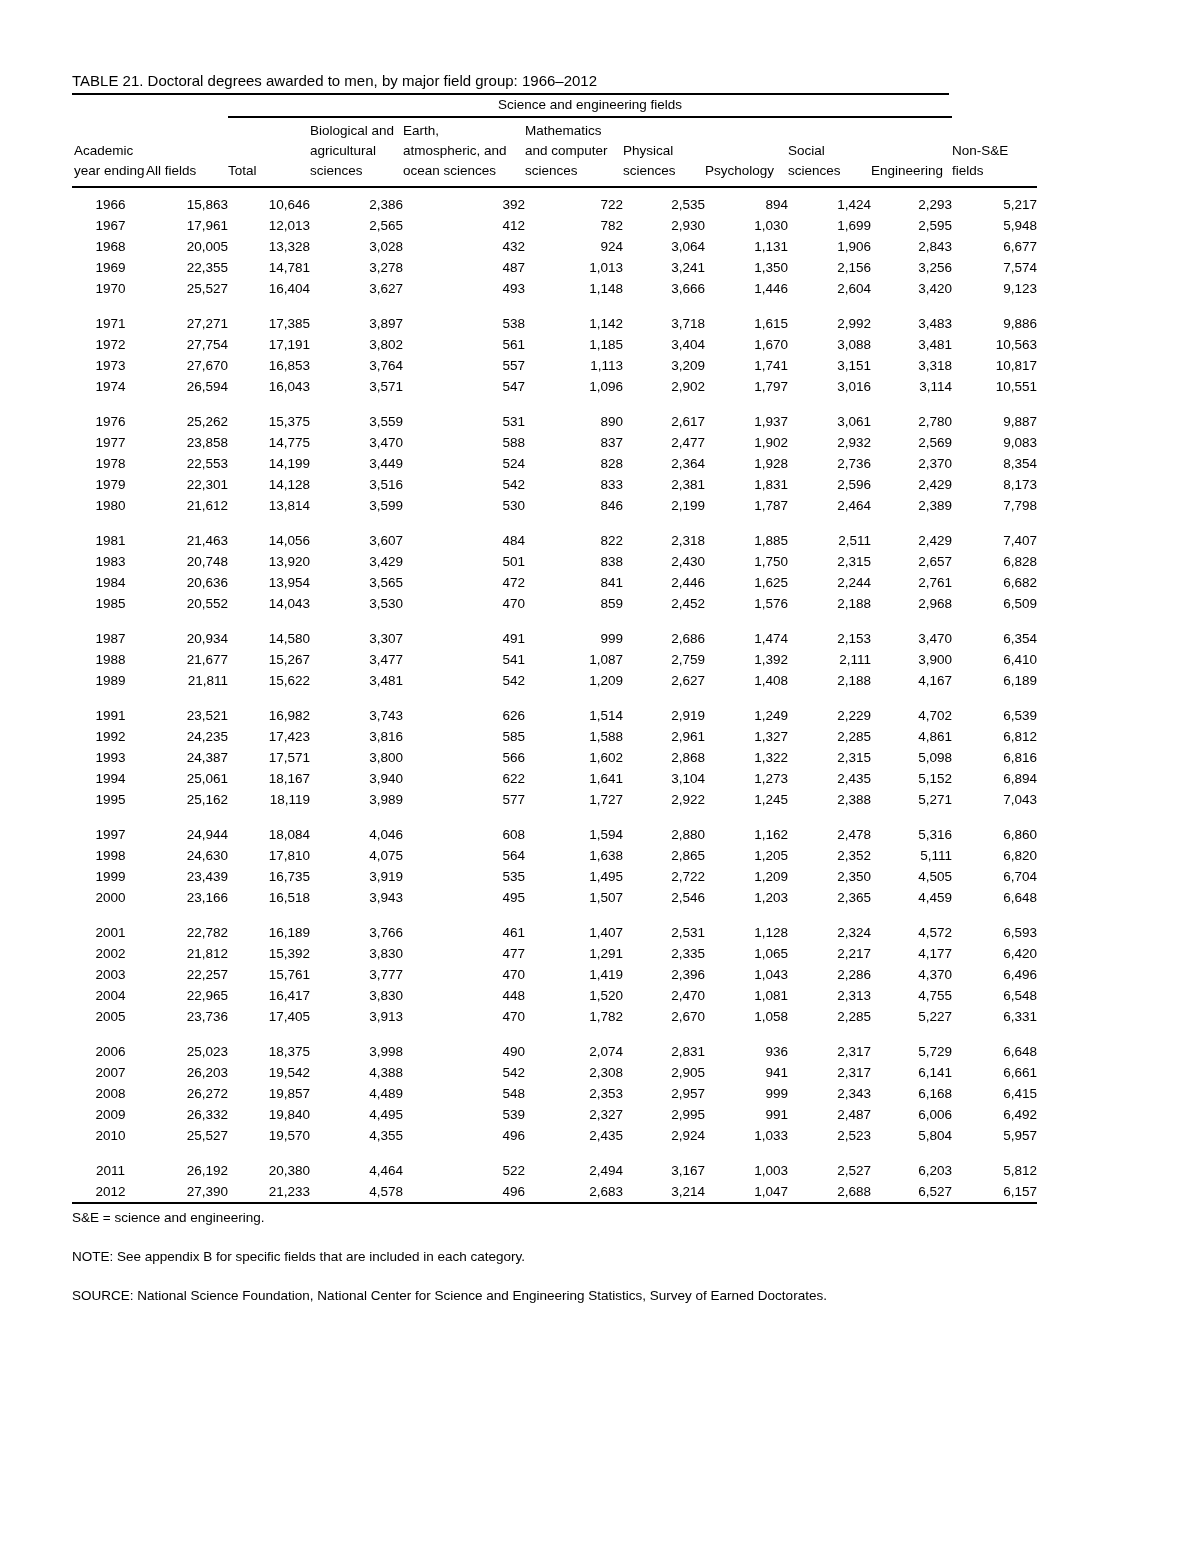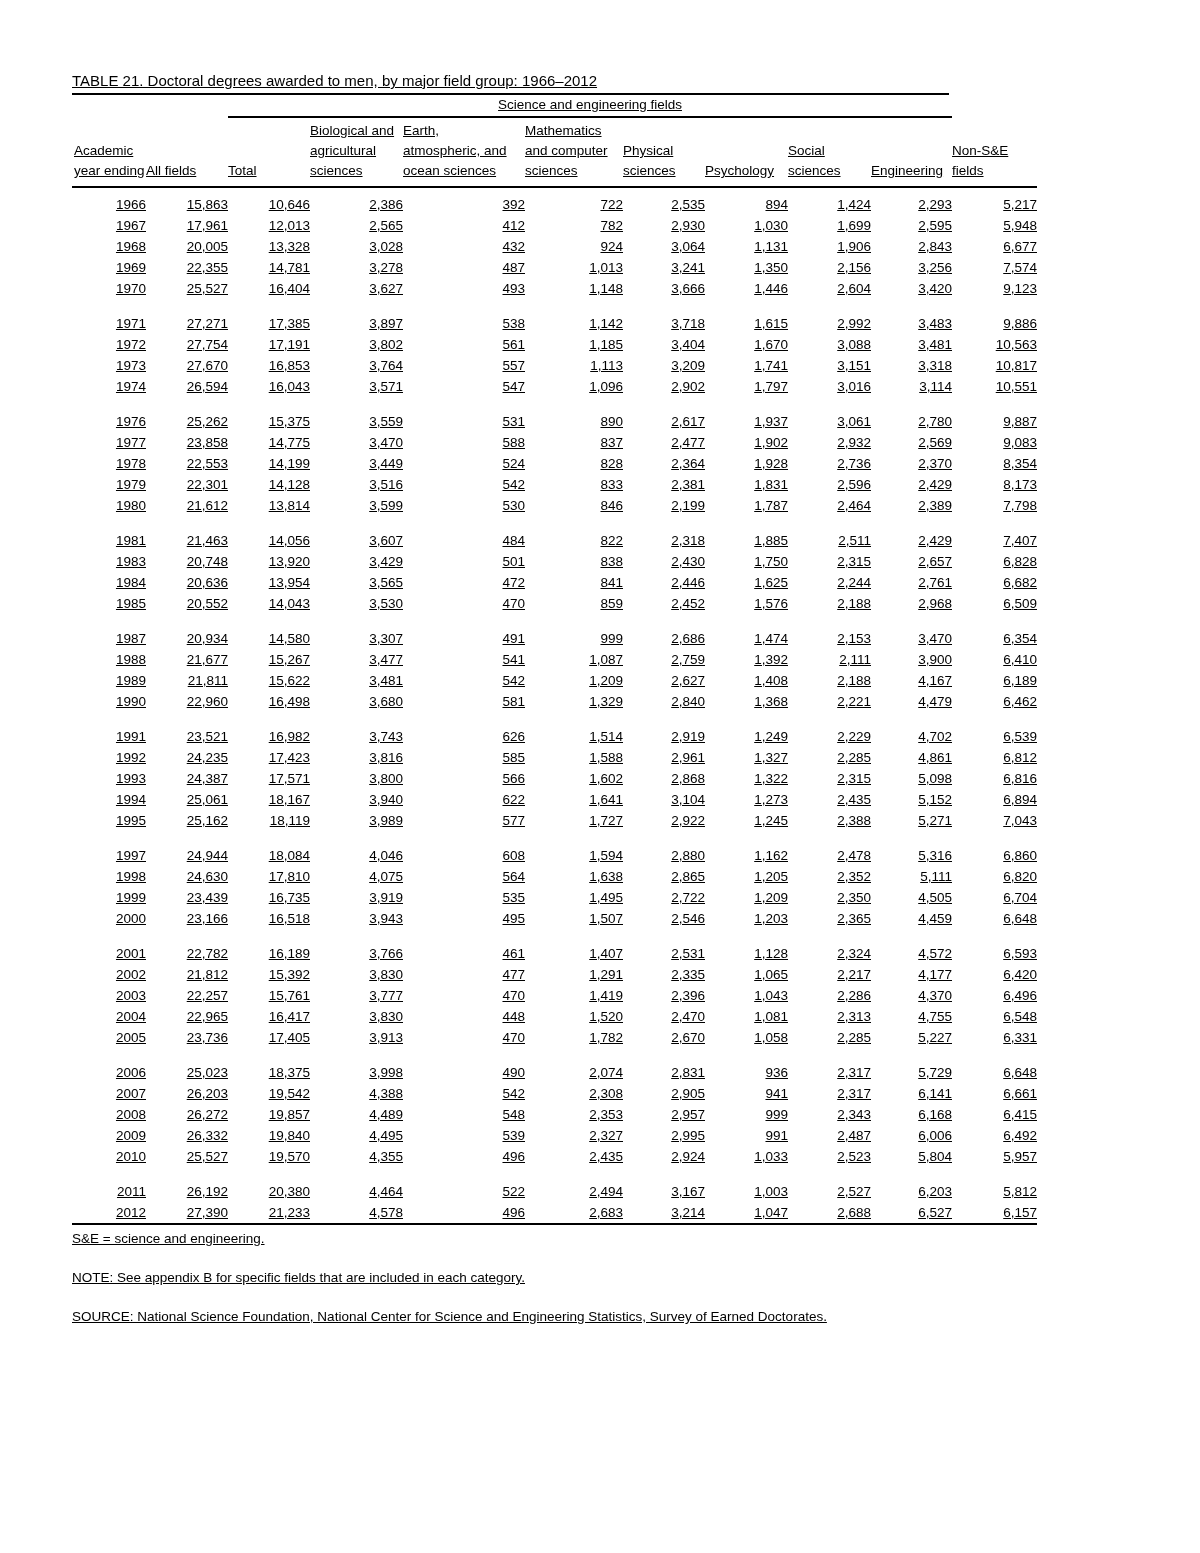--- a/index.html
+++ b/index.html
@@ -11,21 +11,20 @@
   }
   body {
     width: 1200px;
     height: 1553px;
     overflow: hidden;
   }
   .page {
     box-sizing: border-box;
     width: 1112px;
     padding: 72px 163px 0 72px;
-    text-decoration: underline;
   }
   .table-title {
     font-size: 15px;
     line-height: 17px;
     padding-bottom: 4px;
     border-bottom: 2.5px solid #000;
     white-space: nowrap;
   }
   table.data-table {
     border-collapse: collapse;
@@ -54,21 +53,21 @@
     padding: 3px 0 5px 0;
     border-bottom: 2.5px solid #000;
   }
   th.col-head.left { text-align: left; padding-left: 2px; }
   td.num {
     text-align: right;
     height: 21px;
     line-height: 21px;
   }
   td.year {
-    text-align: right;
+    text-align: center;
     height: 21px;
     line-height: 21px;
     padding-left: 3px;
   }
   tr.spacer td { height: 14px; }
   tbody tr:first-child td { padding-top: 6px; }
   .footnotes p {
     font-size: 13.5px;
     line-height: 16px;
     margin: 0;
@@ -407,33 +406,20 @@
           <td class="num">15,622</td>
           <td class="num">3,481</td>
           <td class="num">542</td>
           <td class="num">1,209</td>
           <td class="num">2,627</td>
           <td class="num">1,408</td>
           <td class="num">2,188</td>
           <td class="num">4,167</td>
           <td class="num">6,189</td>
         </tr>
-        <tr>
-          <td class="year">1990</td>
-          <td class="num">22,960</td>
-          <td class="num">16,498</td>
-          <td class="num">3,680</td>
-          <td class="num">581</td>
-          <td class="num">1,329</td>
-          <td class="num">2,840</td>
-          <td class="num">1,368</td>
-          <td class="num">2,221</td>
-          <td class="num">4,479</td>
-          <td class="num">6,462</td>
-        </tr>
         <tr class="spacer">
           <td colspan="11"></td>
         </tr>
         <tr>
           <td class="year">1991</td>
           <td class="num">23,521</td>
           <td class="num">16,982</td>
           <td class="num">3,743</td>
           <td class="num">626</td>
           <td class="num">1,514</td>

